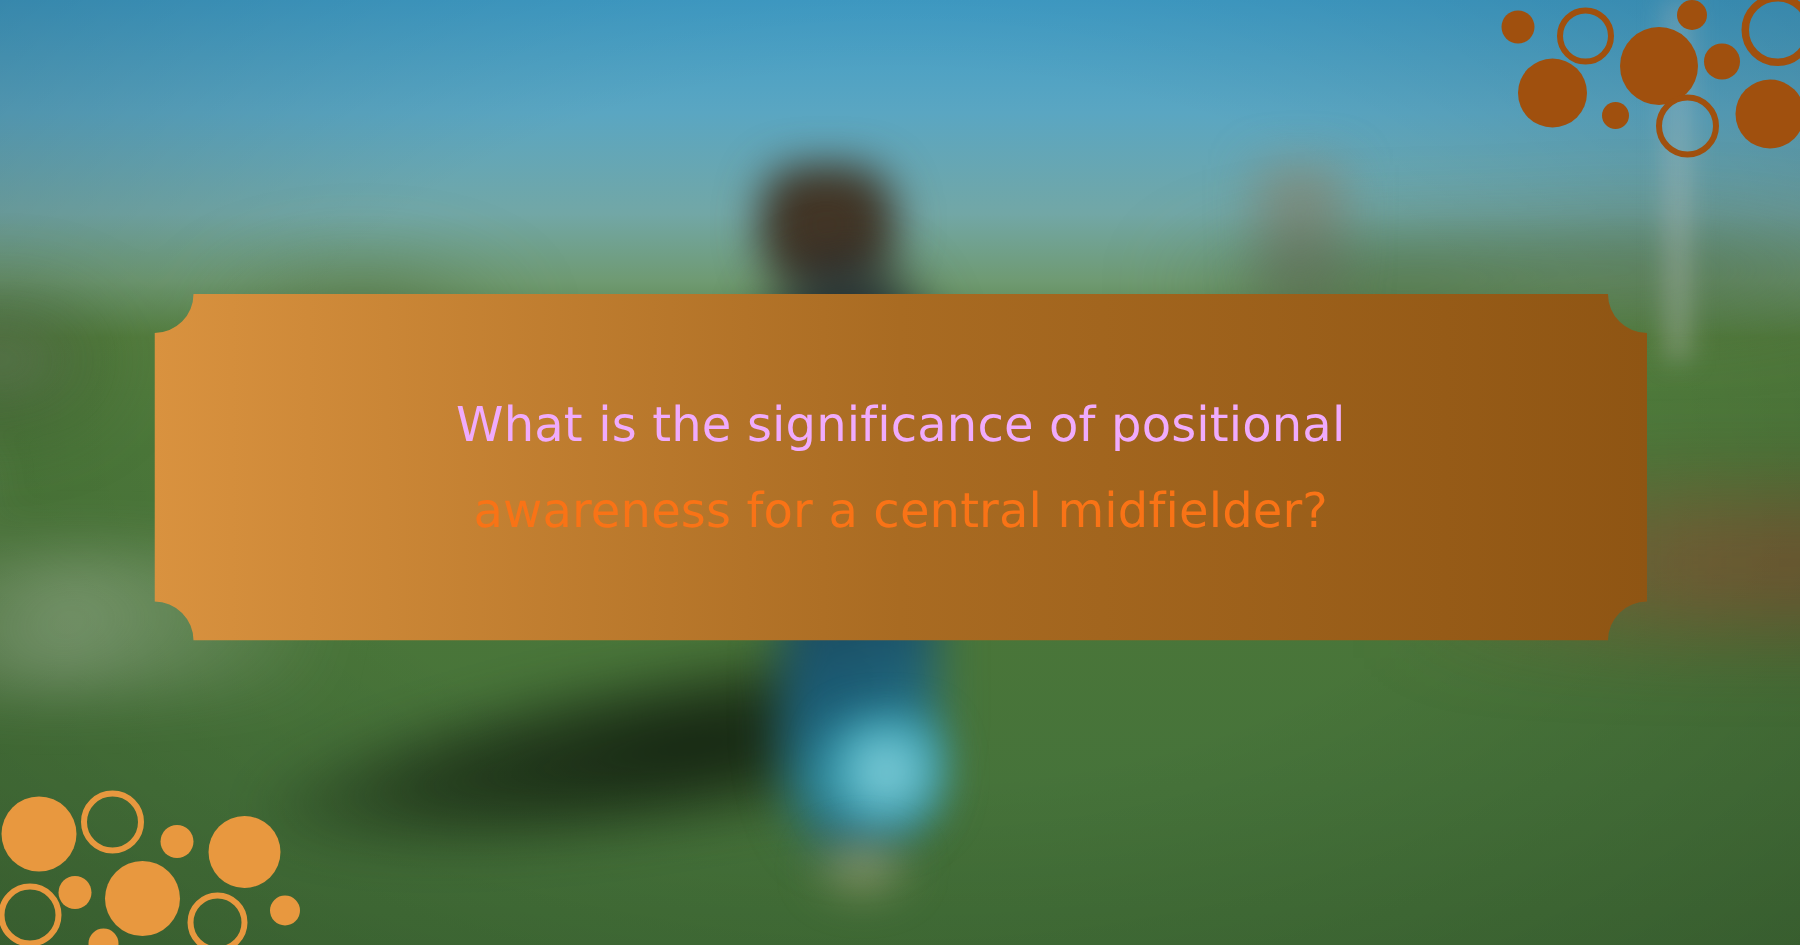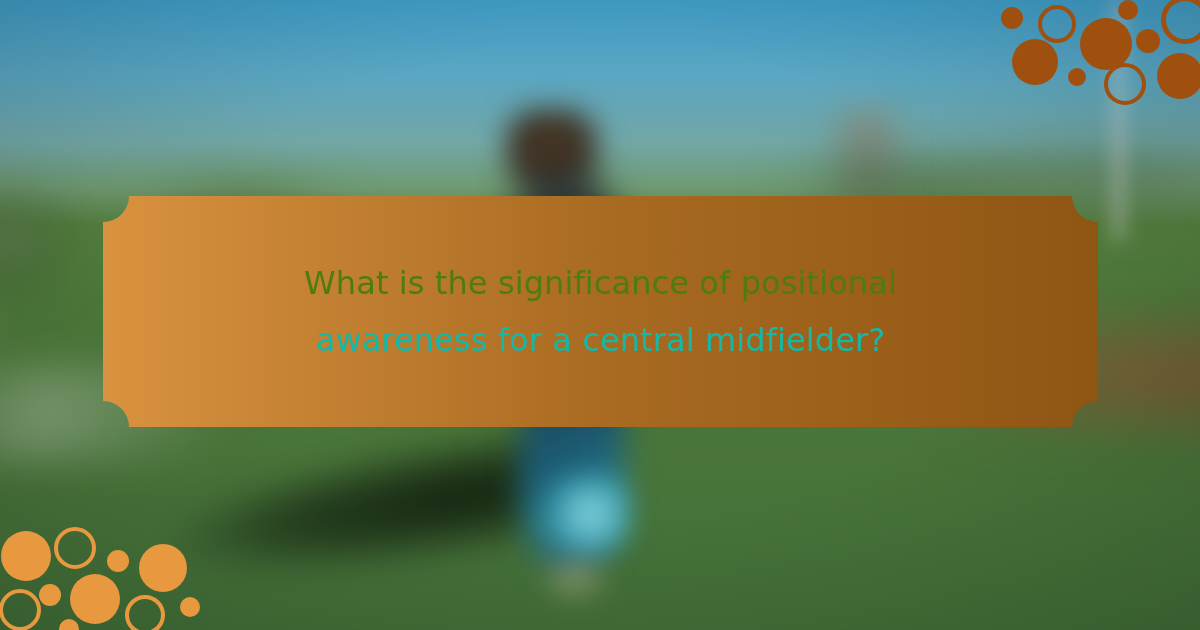--- a/index.html
+++ b/index.html
@@ -228,18 +228,18 @@
                A 26,26 0 0 0 26,0
                L 969,0
                A 26,26 0 0 0 995,26
                L 995,205
                A 26,26 0 0 0 969,231
                L 26,231
                A 26,26 0 0 0 0,205
                Z"></path>
     </svg>
     <div id="banner-text">
-      <div class="q-line" style="color: #4d7c0f;">What is the significance of positional</div>
-      <div class="q-line" style="color: #14b8a6;">awareness for a central midfielder?</div>
+      <div class="q-line" style="color: #f0abfc;">What is the significance of positional</div>
+      <div class="q-line" style="color: #f97316;">awareness for a central midfielder?</div>
     </div>
   </div>
 
 </div>
 
 </body></html>

